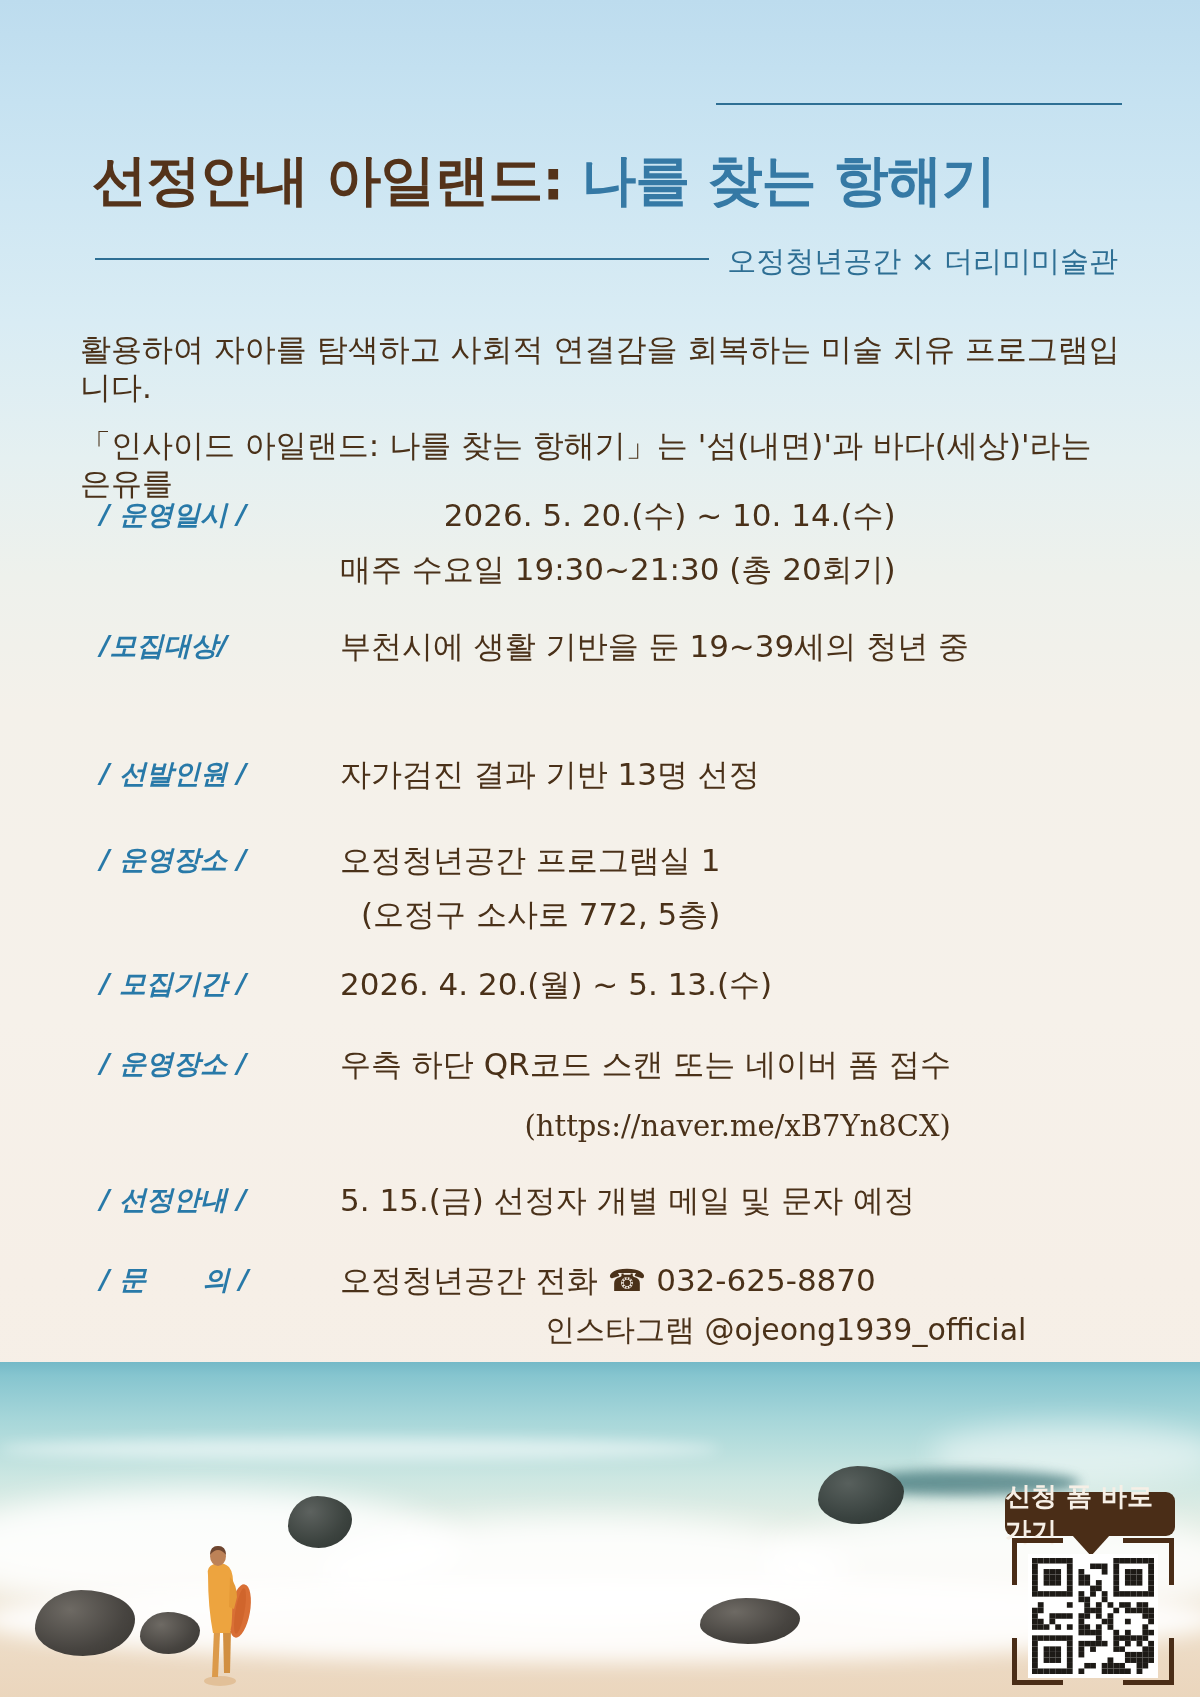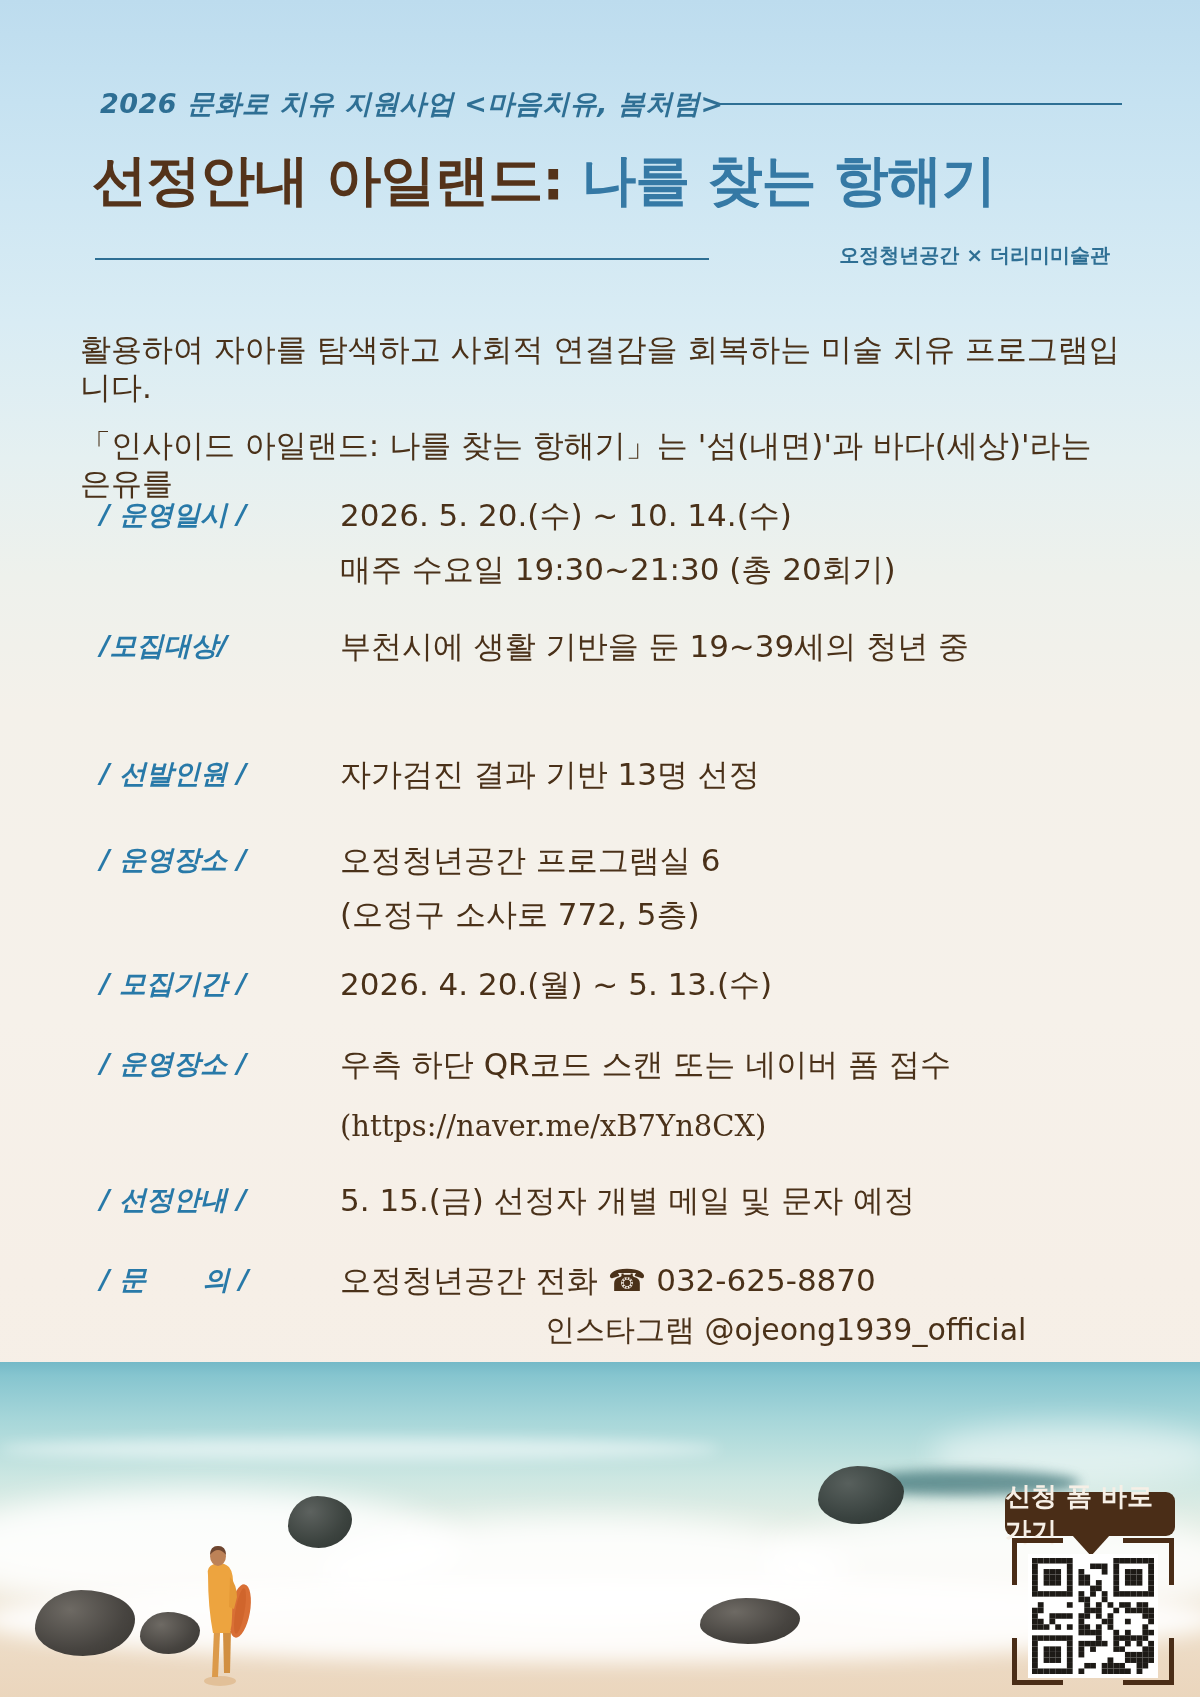--- a/index.html
+++ b/index.html
@@ -12,30 +12,30 @@
       #f6efe7 75%, #f5eee5 100%);
   }
   
   .tagline{position:absolute; left:100px; top:86px; font-size:27px; font-style:italic;
     color:#2e6f94; letter-spacing:.5px; font-weight:600;}
   .tagline-rule{position:absolute; left:716px; top:103px; width:406px; height:2px; background:#2e6f94;}
   .title{position:absolute; left:92px; top:144px; font-size:55px; font-weight:700; letter-spacing:-1px; white-space:nowrap;}
   .title .t-brown{color:#54331a;}
   .title .t-blue{color:#3579a5;}
   .title-rule{position:absolute; left:95px; top:258px; width:614px; height:2px; background:#2e6f94;}
-  .partners{position:absolute; right:90px; top:242px; font-size:20px; color:#2e6f94; font-weight:700;}
+  .partners{position:absolute; right:82px; top:242px; font-size:29px; color:#2e6f94; font-weight:400;}
   
   .desc{position:absolute; left:80px; top:330px; width:1050px; font-size:31px; color:#4a3119; line-height:38px;}
   .desc .dline + .dline{margin-top:20px;}
   
   .info-row{position:absolute; left:0; width:1200px;}
   .info-label{position:absolute; left:100px; top:0; font-size:27px; font-style:italic; font-weight:600;
     color:#2879a8; white-space:pre;}
   .info-value{position:absolute; left:340px; top:0; font-size:31px; color:#4a3119; white-space:nowrap;}
-  .vline{line-height:36px;}
+  .vline{line-height:36px;text-align:right;}
   .vline + .vline{margin-top:18px;}
   .vline.serif{font-family:"DejaVu Serif","Liberation Serif",serif; font-size:29px; margin-top:26px;}
   .instagram{position:absolute; left:545px; top:1310px; font-size:30px; color:#4a3119; white-space:nowrap;}
   
   .beach{position:absolute; left:0; top:1362px; width:1200px; height:335px;
     background:linear-gradient(180deg,
       #74b9c7 0%, #86c5cf 4%, #95cdd4 10%, #a6d6d9 17%, #b7dedd 25%,
       #cde7e2 35%, #e0ede5 46%, #ecf0e6 56%, #f0eadc 68%,
       #eedfca 80%, #ecd9c2 90%, #ebd6bd 100%);}
   .beach .foam{position:absolute; background:rgba(255,255,255,.85); border-radius:50%; filter:blur(14px);}
@@ -67,21 +67,20 @@
   .corner.bl{left:0; bottom:0; border-bottom:5px solid #4a2d17; border-left:5px solid #4a2d17;}
   .corner.br{right:0; bottom:0; border-bottom:5px solid #4a2d17; border-right:5px solid #4a2d17;}
   .qr-box{position:absolute; left:1028px; top:1554px; width:130px; height:124px; background:#ffffff;
     display:flex; align-items:center; justify-content:center;}
 </style>
 </head>
 <body>
 
 <div class="poster">
 
-  <div class="tagline">2026 문화로 치유 지원사업 &lt;마음치유, 봄처럼&gt;</div>
   <div class="tagline-rule"></div>
   <div class="title"><span class="t-brown">선정안내 아일랜드:</span><span class="t-blue"> 나를 찾는 항해기</span></div>
   <div class="title-rule"></div>
   <div class="partners">오정청년공간 × 더리미미술관</div>
 
   <div class="desc">
     <div class="dline">활용하여 자아를 탐색하고 사회적 연결감을 회복하는 미술 치유 프로그램입니다.</div>
     <div class="dline">「인사이드 아일랜드: 나를 찾는 항해기」는 '섬(내면)'과 바다(세상)'라는 은유를</div>
   </div>
 
@@ -103,21 +102,21 @@
   <div class="info-row" style="top:756px">
     <div class="info-label">/ 선발인원 /</div>
     <div class="info-value">
       <div class="vline">자가검진 결과 기반 13명 선정</div>
     </div>
   </div>
 
   <div class="info-row" style="top:842px">
     <div class="info-label">/ 운영장소 /</div>
     <div class="info-value">
-      <div class="vline">오정청년공간 프로그램실 6</div>
+      <div class="vline">오정청년공간 프로그램실 1</div>
       <div class="vline">(오정구 소사로 772, 5층)</div>
     </div>
   </div>
 
   <div class="info-row" style="top:966px">
     <div class="info-label">/ 모집기간 /</div>
     <div class="info-value">
       <div class="vline">2026. 4. 20.(월) ~ 5. 13.(수)</div>
     </div>
   </div>

